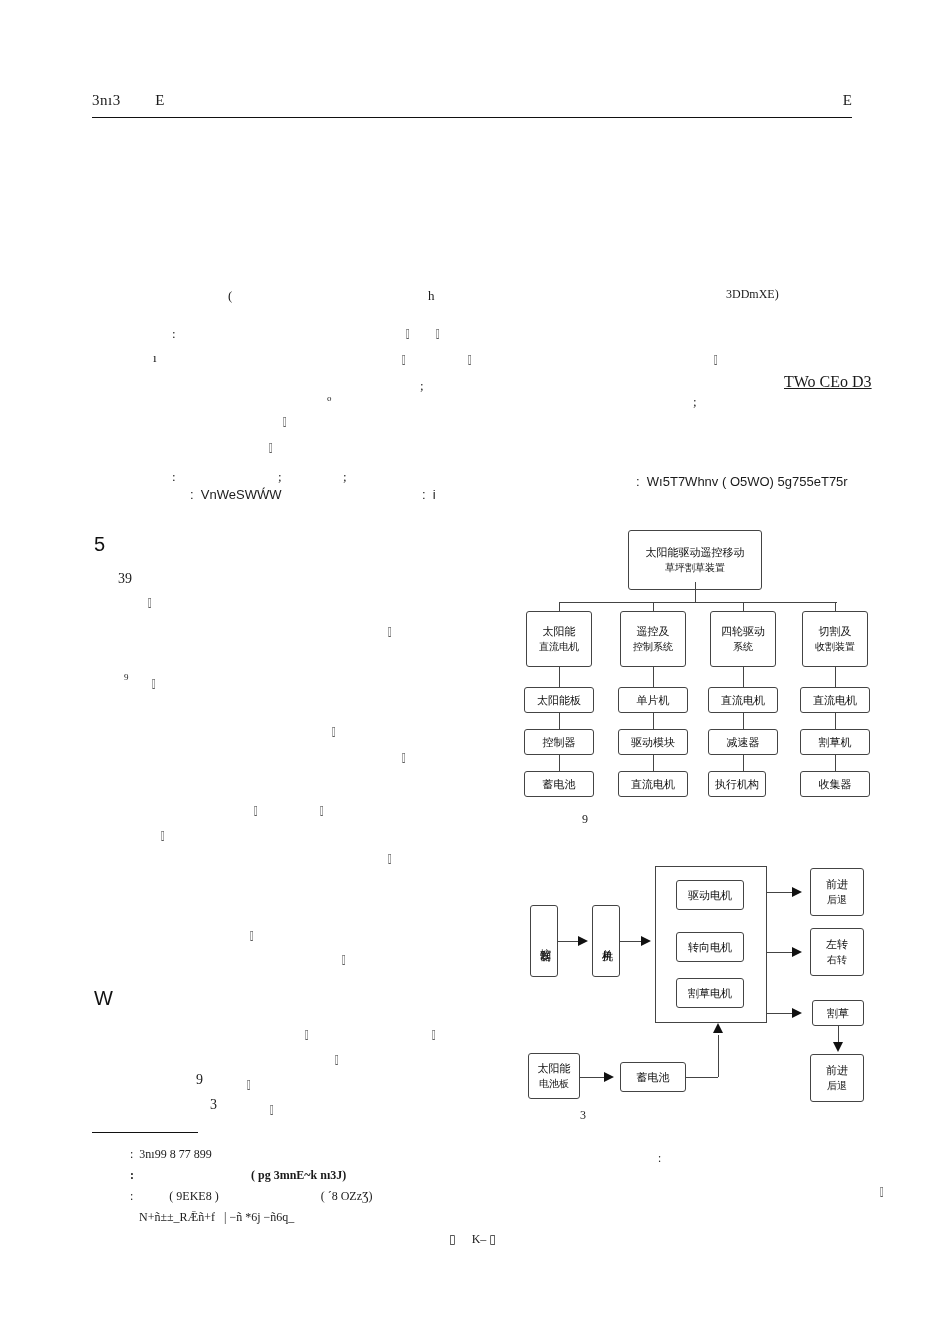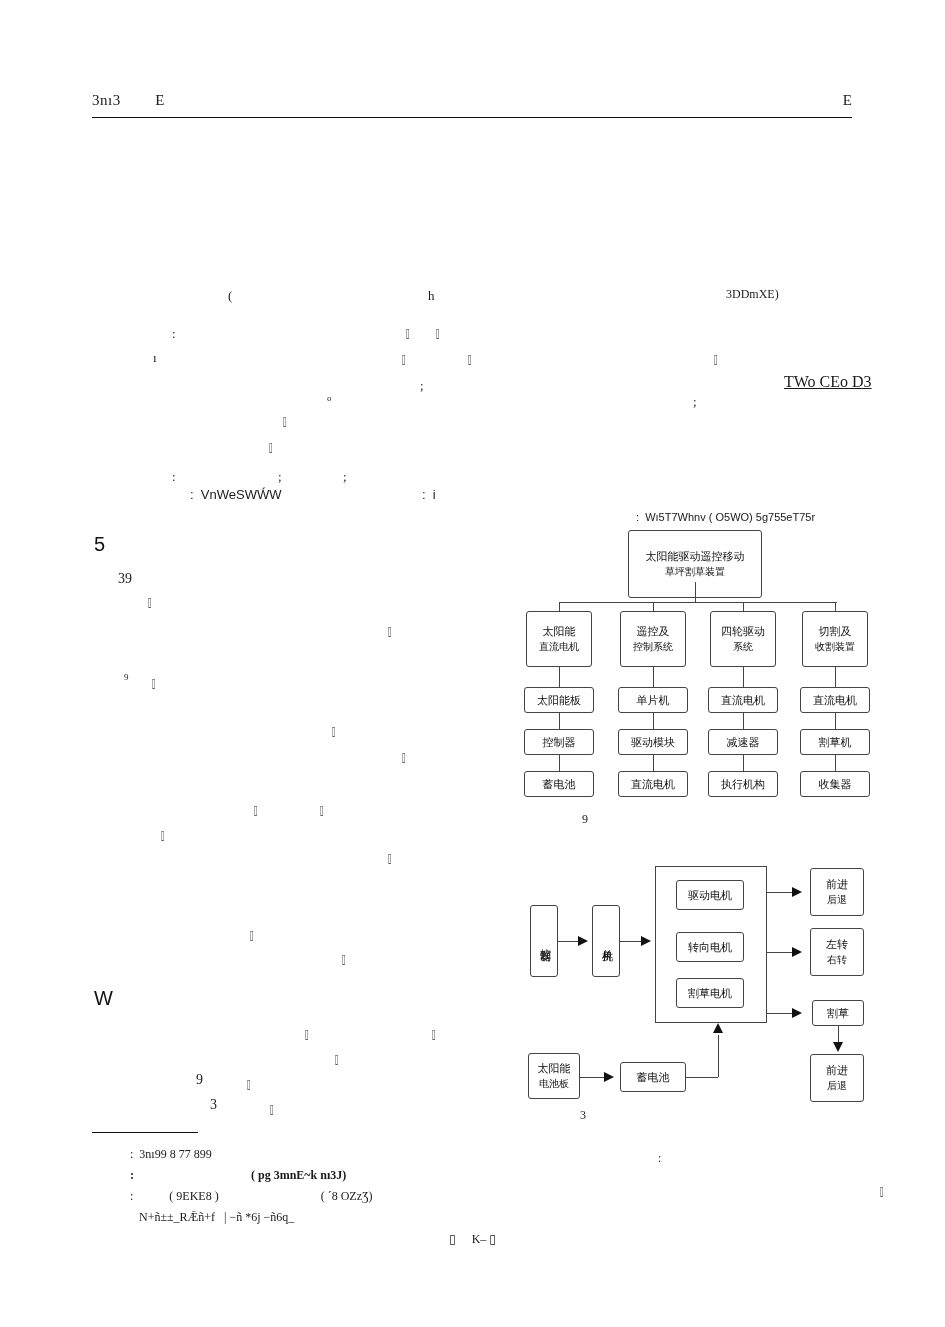--- a/index.html
+++ b/index.html
@@ -86,21 +86,21 @@
       <div class="frag" style="left: 153px; top: 351px; font-size: 13px;">ı</div>
       <div class="frag" style="left: 420px; top: 379px; font-size: 13px;">;</div>
       <div class="frag" style="left: 784px; top: 374px; font-size: 16px; text-decoration: underline;">TWo CEo D3</div>
       <div class="frag" style="left: 327px; top: 394px; font-size: 9px;">o</div>
       <div class="frag" style="left: 693px; top: 395px; font-size: 13px;">;</div>
       <div class="frag" style="left: 172px; top: 470px; font-size: 13px;">:</div>
       <div class="frag" style="left: 278px; top: 470px; font-size: 13px;">;</div>
       <div class="frag" style="left: 343px; top: 470px; font-size: 13px;">;</div>
       <div class="frag sans" style="left: 190px; top: 488px; font-size: 13px;">:  VnWeSWẂW</div>
       <div class="frag sans" style="left: 422px; top: 488px; font-size: 13px;">:  i</div>
-      <div class="frag sans" style="left: 636px; top: 512px; font-size: 11px;">:  Wı5T7Whnv ( O5WO) 5g755eT75r</div>
+      <div class="frag sans" style="left: 636px; top: 475px; font-size: 13px;">:  Wı5T7Whnv ( O5WO) 5g755eT75r</div>
     </div>
   <div id="tofu-layer">
       <div class="tofu" style="left: 404px; top: 326px;"></div>
       <div class="tofu" style="left: 434px; top: 326px;"></div>
       <div class="tofu" style="left: 400px; top: 352px;"></div>
       <div class="tofu" style="left: 466px; top: 352px;"></div>
       <div class="tofu" style="left: 712px; top: 352px;"></div>
       <div class="tofu" style="left: 281px; top: 414px;"></div>
       <div class="tofu" style="left: 267px; top: 440px;"></div>
       <div class="tofu" style="left: 146px; top: 595px;"></div>
@@ -125,21 +125,21 @@
       <div class="bigmark" style="left: 94px; top: 534px; font-size: 20px;">5</div>
       <div class="num" style="left: 118px; top: 572px; font-size: 14px;">39</div>
       <div class="numsmall" style="left: 124px; top: 673px; font-size: 9px;">9</div>
       <div class="bigmark" style="left: 94px; top: 988px; font-size: 20px;">W</div>
       <div class="num" style="left: 196px; top: 1073px; font-size: 14px;">9</div>
       <div class="num" style="left: 210px; top: 1098px; font-size: 14px;">3</div>
     </div>
 
   <div class="fig" id="fig1">
 
-  <div class="node" style="left: 628px; top: 530px; width: 134px; height: 68px;">
+  <div class="node" style="left: 628px; top: 530px; width: 134px; height: 60px;">
         <div class="l1">太阳能驱动遥控移动</div>
         <div class="l2">草坪割草装置</div>
       </div>
       <div class="node" style="left: 526px; top: 611px; width: 66px; height: 56px;">
         <div class="l1">太阳能</div>
         <div class="l2">直流电机</div>
       </div>
       <div class="node" style="left: 620px; top: 611px; width: 66px; height: 56px;">
         <div class="l1">遥控及</div>
         <div class="l2">控制系统</div>
@@ -155,21 +155,21 @@
       <div class="node one" style="left: 524px; top: 687px; width: 70px; height: 26px;">太阳能板</div>
       <div class="node one" style="left: 618px; top: 687px; width: 70px; height: 26px;">单片机</div>
       <div class="node one" style="left: 708px; top: 687px; width: 70px; height: 26px;">直流电机</div>
       <div class="node one" style="left: 800px; top: 687px; width: 70px; height: 26px;">直流电机</div>
       <div class="node one" style="left: 524px; top: 729px; width: 70px; height: 26px;">控制器</div>
       <div class="node one" style="left: 618px; top: 729px; width: 70px; height: 26px;">驱动模块</div>
       <div class="node one" style="left: 708px; top: 729px; width: 70px; height: 26px;">减速器</div>
       <div class="node one" style="left: 800px; top: 729px; width: 70px; height: 26px;">割草机</div>
       <div class="node one" style="left: 524px; top: 771px; width: 70px; height: 26px;">蓄电池</div>
       <div class="node one" style="left: 618px; top: 771px; width: 70px; height: 26px;">直流电机</div>
-      <div class="node one" style="left: 708px; top: 771px; width: 70px; height: 26px;">执行机构</div>
+      <div class="node one" style="left: 708px; top: 771px; width: 58px; height: 26px;">执行机构</div>
       <div class="node one" style="left: 800px; top: 771px; width: 70px; height: 26px;">收集器</div>
       <div class="ln v" style="left: 695px; top: 582px; width: 1px; height: 20px;"></div>
       <div class="ln h" style="left: 559px; top: 602px; width: 278px; height: 1px;"></div>
       <div class="ln v" style="left: 559px; top: 602px; width: 1px; height: 9px;"></div>
       <div class="ln v" style="left: 653px; top: 602px; width: 1px; height: 9px;"></div>
       <div class="ln v" style="left: 743px; top: 602px; width: 1px; height: 9px;"></div>
       <div class="ln v" style="left: 835px; top: 602px; width: 1px; height: 9px;"></div>
       <div class="ln v" style="left: 559px; top: 667px; width: 1px; height: 20px;"></div>
       <div class="ln v" style="left: 653px; top: 667px; width: 1px; height: 20px;"></div>
       <div class="ln v" style="left: 743px; top: 667px; width: 1px; height: 20px;"></div>

